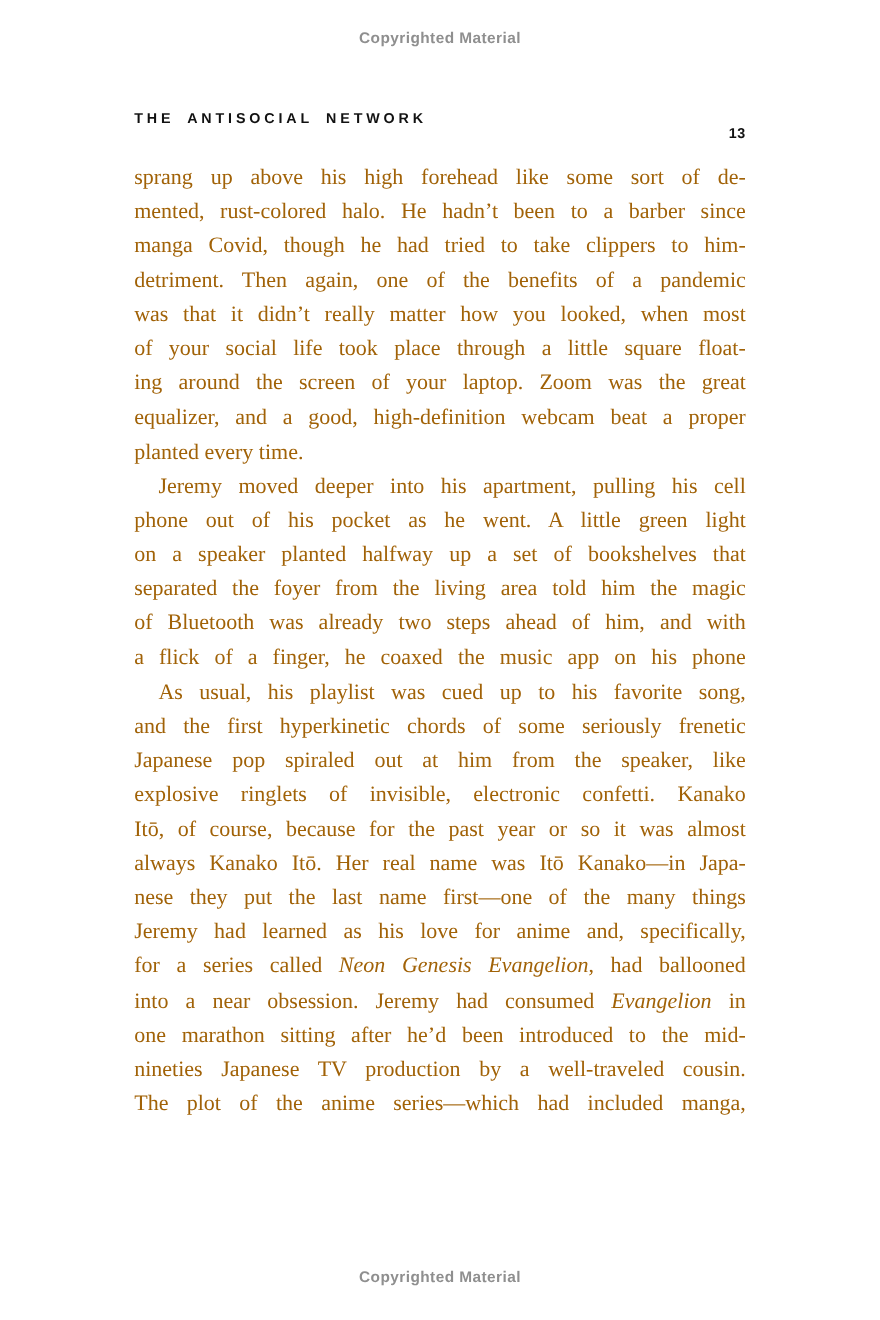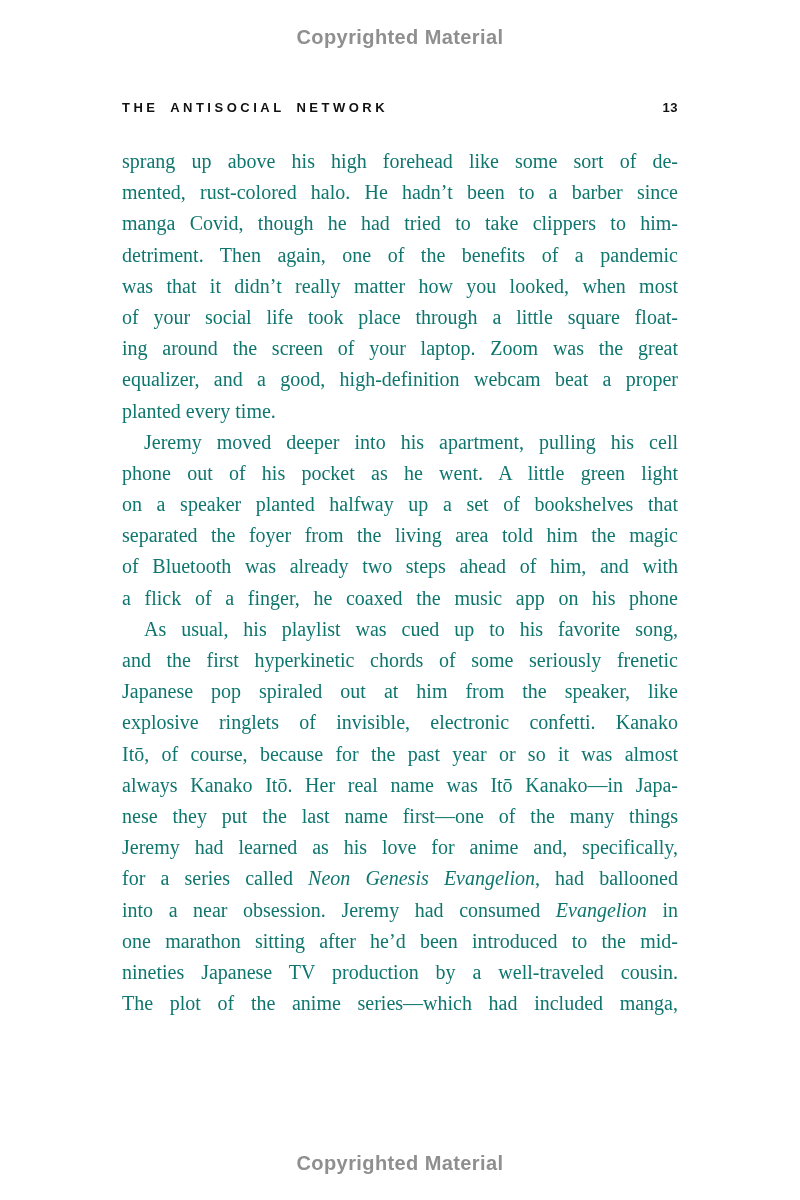--- a/index.html
+++ b/index.html
@@ -14,21 +14,21 @@
     background: #ffffff;
     overflow: hidden;
   }
   .copyright {
     position: absolute;
     left: 0;
     width: 100%;
     text-align: center;
     font-family: "Liberation Sans", sans-serif;
     font-weight: bold;
-    font-size: 20px;
+    font-size: 14px;
     letter-spacing: 0.4px;
     color: #8f8f8f;
   }
   .copyright.top { top: 26px; }
   .copyright.bottom { top: 1152px; }
 
   .running-head {
     position: absolute;
     top: 100px;
     left: 122px;
@@ -41,34 +41,34 @@
   .running-head .title {
     display: block;
     text-align: left;
     font-size: 13px;
     letter-spacing: 3.5px;
     word-spacing: 5px;
   }
   .running-head .folio {
     position: absolute;
     right: 0;
-    top: 0;
+    top: 13px;
     font-size: 13px;
     letter-spacing: 0.5px;
   }
 
   .body-text {
     position: absolute;
     top: 146px;
     left: 122px;
     width: 556px;
     font-family: "Liberation Serif", "DejaVu Serif", serif;
     font-size: 20px;
     line-height: 31.2px;
-    color: #0f766e;
+    color: #a16207;
   }
   .line {
     text-align: left;
     height: 31.2px;
     overflow: hidden;
   }
   .line.just {
     text-align: justify;
     text-align-last: justify;
   }

